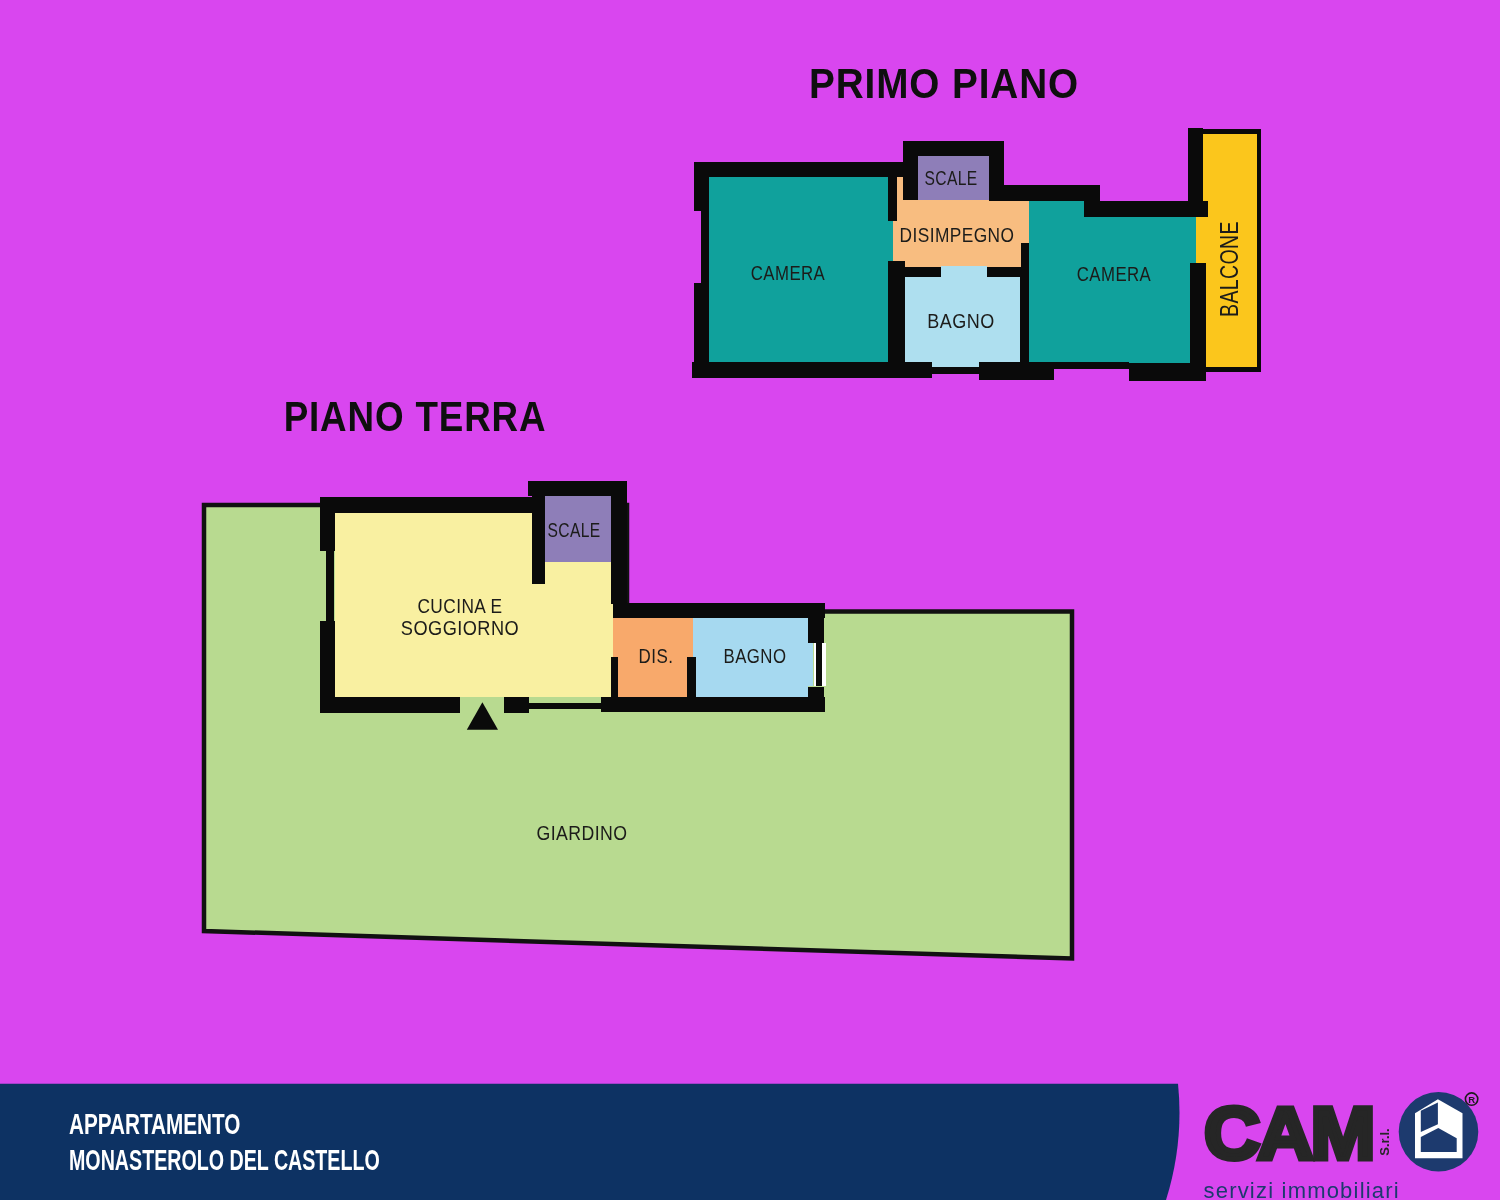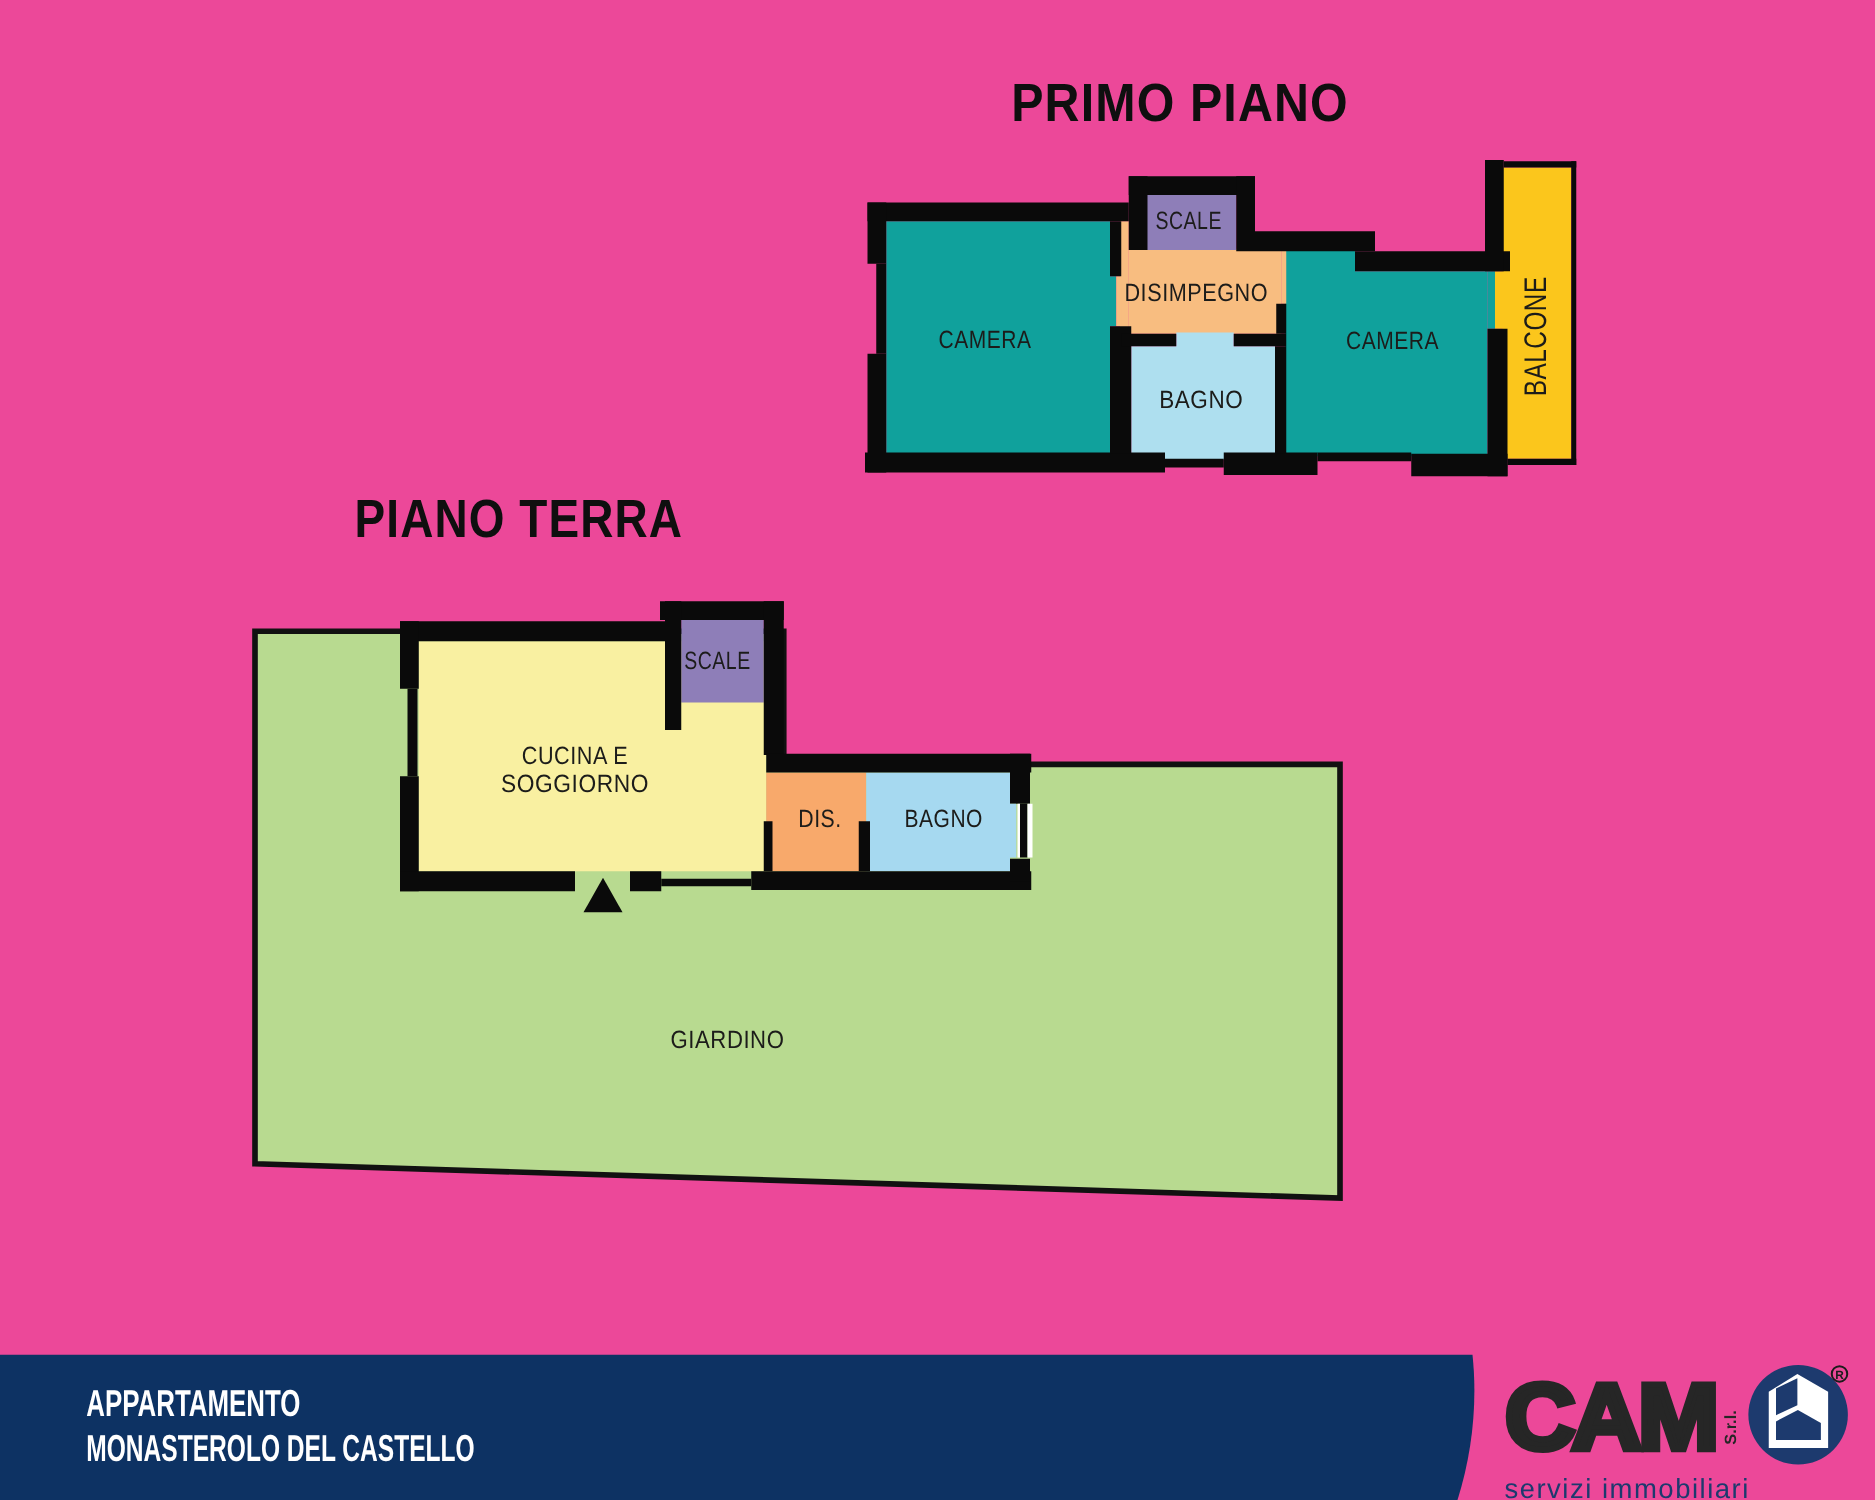--- a/index.html
+++ b/index.html
@@ -1,16 +1,16 @@
 <!DOCTYPE html>
 <html><head>
 <meta charset="utf-8">
 <style>
   html,body{margin:0;padding:0;background:#ffffff;}
-  #page{position:relative;width:1500px;height:1200px;background:#ec4899;overflow:hidden;
+  #page{position:relative;width:1500px;height:1200px;background:#d946ef;overflow:hidden;
         font-family:"Liberation Sans",sans-serif;}
   .abs{position:absolute;}
   .wall{position:absolute;background:#0a0a0a;}
   .room{position:absolute;}
   .lbl{position:absolute;color:#1c1c1a;white-space:nowrap;
        transform:translate(-50%,-50%) scaleX(0.84);font-size:20px;font-weight:400;
        letter-spacing:0.5px;}
   .title{position:absolute;color:#0f0f0f;font-weight:700;white-space:nowrap;}
 </style>
 </head>

